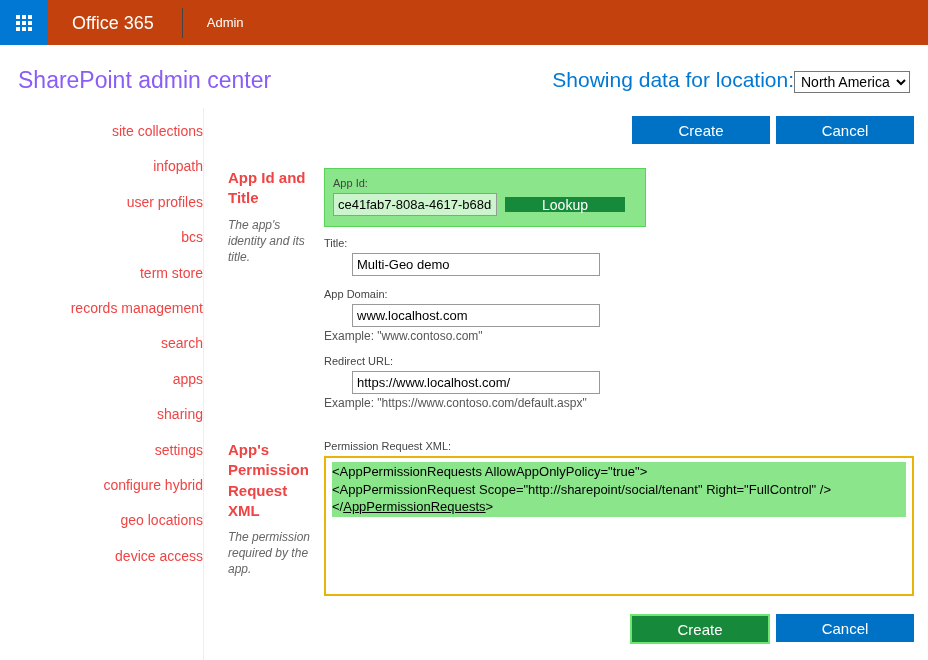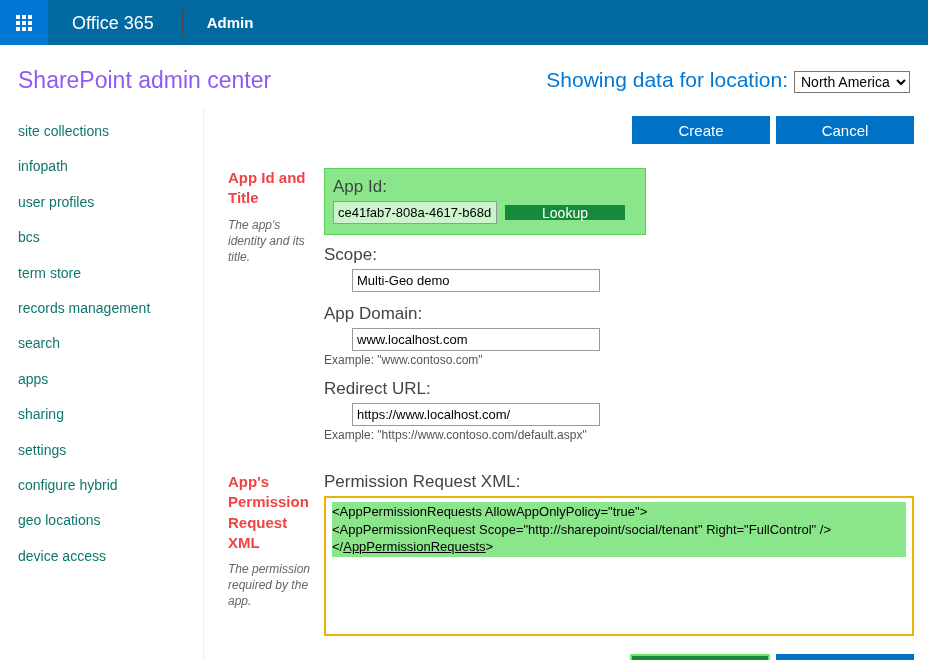--- a/index.html
+++ b/index.html
@@ -1,53 +1,53 @@
 <!DOCTYPE html>
 <html><head>
 <meta charset="utf-8">
 <style>
   * { box-sizing: border-box; margin: 0; padding: 0; }
   body { font-family: "Segoe UI", Arial, sans-serif; font-size: 13px; color: #333; width: 928px; height: 660px; overflow: hidden; background: #fff; }
   
   
-  .ribbon { background: #0369a1; color: #fff; height: 45px; display: flex; align-items: center; }
+  .ribbon { background: #c2410c; color: #fff; height: 45px; display: flex; align-items: center; }
   .waffle { background: #0078d4; width: 48px; height: 45px; display: flex; align-items: center; justify-content: center; cursor: pointer; }
   .waffle-grid { display: grid; grid-template-columns: repeat(3, 4px); grid-gap: 2px; }
   .waffle-grid span { width: 4px; height: 4px; background: #fff; }
   .brand { font-size: 18px; font-weight: 400; padding: 0 28px 0 24px; border-right: 1px solid #444; height: 30px; line-height: 30px; }
-  .appname { font-size: 15px; font-weight: 700; padding-left: 24px; }
+  .appname { font-size: 13px; font-weight: 400; padding-left: 24px; }
   
   
   .titlebar { display: flex; align-items: center; justify-content: space-between; padding: 22px 18px 14px 18px; }
   .titlebar h1 { font-size: 23px; font-weight: 300; color: #8b5cf6; }
-  .loc-wrap { display: flex; align-items: baseline; gap: 6px; }
+  .loc-wrap { display: flex; align-items: baseline; }
   .loc-text { font-size: 21px; font-weight: 300; color: #0078d4; }
   .loc-select { font-size: 14px; padding: 1px 2px; border: 1px solid #767676; background: #fff; width: 116px; }
   
   
   .layout { display: flex; }
   .sidebar { width: 232px; padding: 6px 0 0 18px; border-right: 1px solid #eee; min-height: 560px; }
-  .sidebar a { display: block; color: #0f766e; font-size: 14px; font-weight: 300; text-decoration: none; padding: 10px 0; cursor: pointer; line-height: 1.1; }
+  .sidebar a { display: block; color: #ef4444; font-size: 14px; font-weight: 300; text-decoration: none; padding: 10px 0; cursor: pointer; line-height: 1.1; text-align: right; }
   
   .main { flex: 1; padding: 8px 14px 0 24px; position: relative; }
   
   .btnrow { display: flex; justify-content: flex-end; gap: 6px; margin-bottom: 24px; }
   .btnrow2 { display: flex; justify-content: flex-end; gap: 6px; margin-top: 14px; }
   .btn { width: 138px; height: 28px; border: none; color: #fff; font-size: 15px; cursor: pointer; font-family: inherit; }
   .btn-blue { background: #0072c6; }
   .btn-green { background: #168a3a; border: 2px solid #6fe66f; width: 140px; height: 30px; }
   
   .formtable { display: flex; gap: 10px; margin-bottom: 18px; }
   .fcol-label { width: 86px; }
   .fcol-label .ftitle { font-weight: 600; font-size: 15px; color: #ef4444; line-height: 1.35; }
   .fcol-label .fdesc { font-size: 12px; color: #666; margin-top: 8px; line-height: 1.35; font-style: italic; }
   .fcol-body { flex: 1; }
   
   .hl-box { background: #8be68b; border: 1px solid #58d358; padding: 8px 8px 10px 8px; width: 322px; margin-bottom: 10px; }
-  .field-label { font-size: 17px; color: #444; margin-bottom: 4px; }
+  .field-label { font-size: 11px; color: #444; margin-bottom: 4px; }
   .inputline { display: flex; gap: 8px; align-items: center; }
   input[type="text"] { border: 1px solid #999; padding: 3px 4px; font-size: 13px; font-family: inherit; background: #fff; }
   .in-appid { width: 164px; background: #cdf5cd !important; }
   .lookup-btn { background: #168a3a; color: #fff; border: none; height: 15px; width: 120px; font-size: 14px; cursor: pointer; font-family: inherit; }
   
   .fgroup { margin-bottom: 12px; }
   .in-std { width: 248px; margin-left: 28px; }
   .example { font-size: 12px; color: #555; margin-top: 2px; }
   
   .xml-area { width: 590px; height: 140px; border: 2px solid #eab308; font-size: 13px; font-family: inherit; padding: 4px 6px; resize: both; line-height: 1.35; color: #000; }
@@ -115,21 +115,21 @@
       </div>
       <div class="fcol-body">
         <div class="hl-box">
           <div class="field-label">App Id:</div>
           <div class="inputline">
             <input type="text" class="in-appid" value="ce41fab7-808a-4617-b68d-e" style="">
             <button class="lookup-btn">Lookup</button>
           </div>
         </div>
         <div class="fgroup">
-          <div class="field-label">Scope:</div>
+          <div class="field-label">Title:</div>
           <input type="text" class="in-std" value="Multi-Geo demo" style="">
         </div>
         <div class="fgroup">
           <div class="field-label">App Domain:</div>
           <input type="text" class="in-std" value="www.localhost.com" style="">
           <div class="example">Example: "www.contoso.com"</div>
         </div>
         <div class="fgroup">
           <div class="field-label">Redirect URL:</div>
           <input type="text" class="in-std" value="https://www.localhost.com/" style="">

